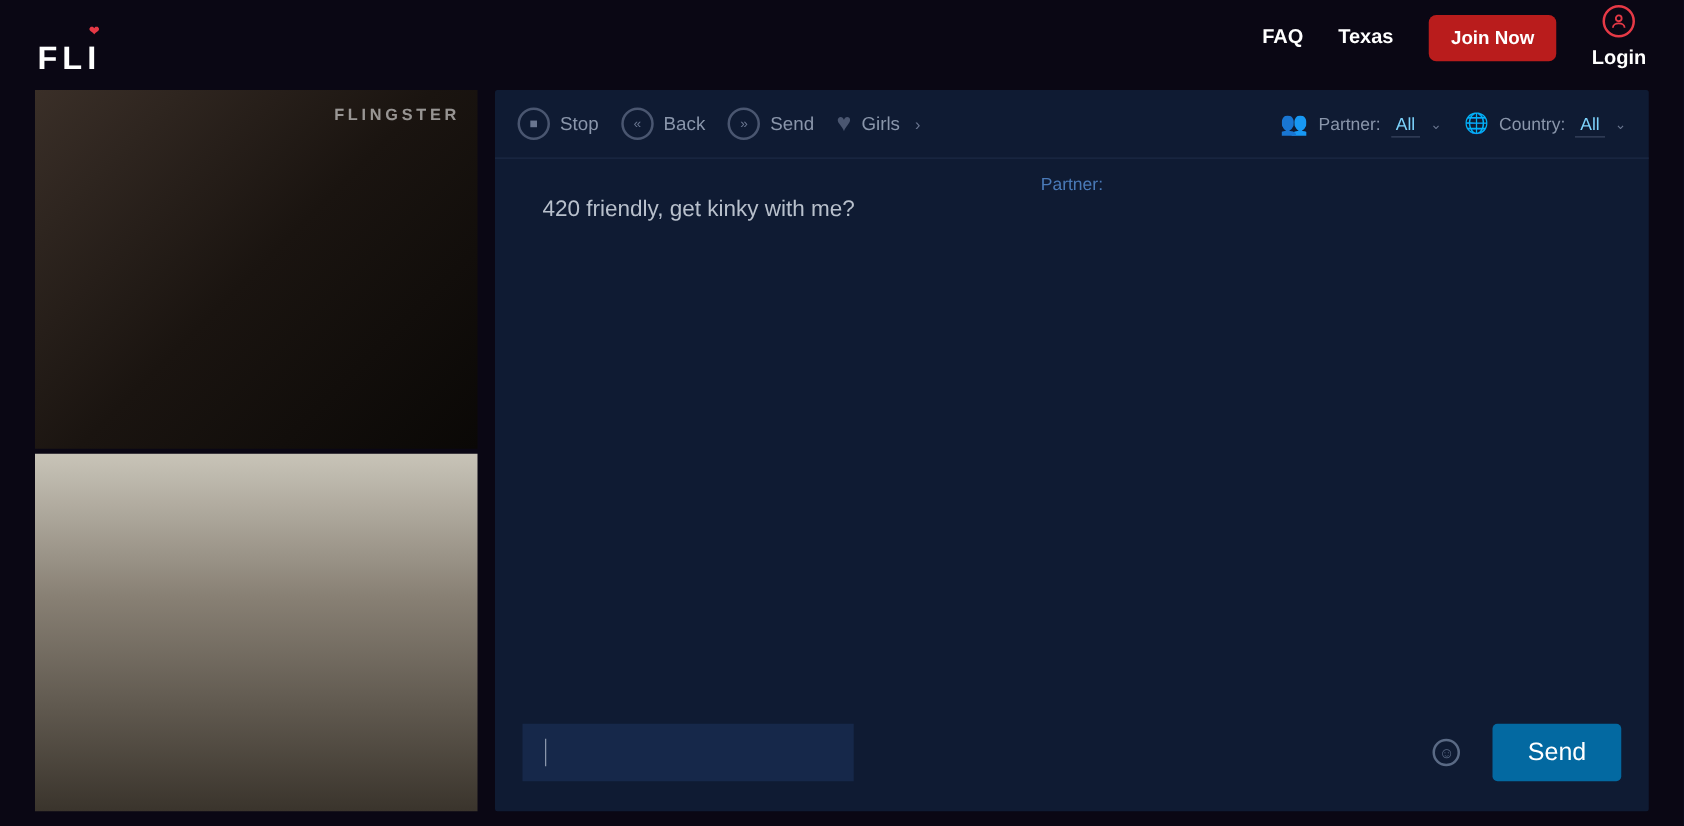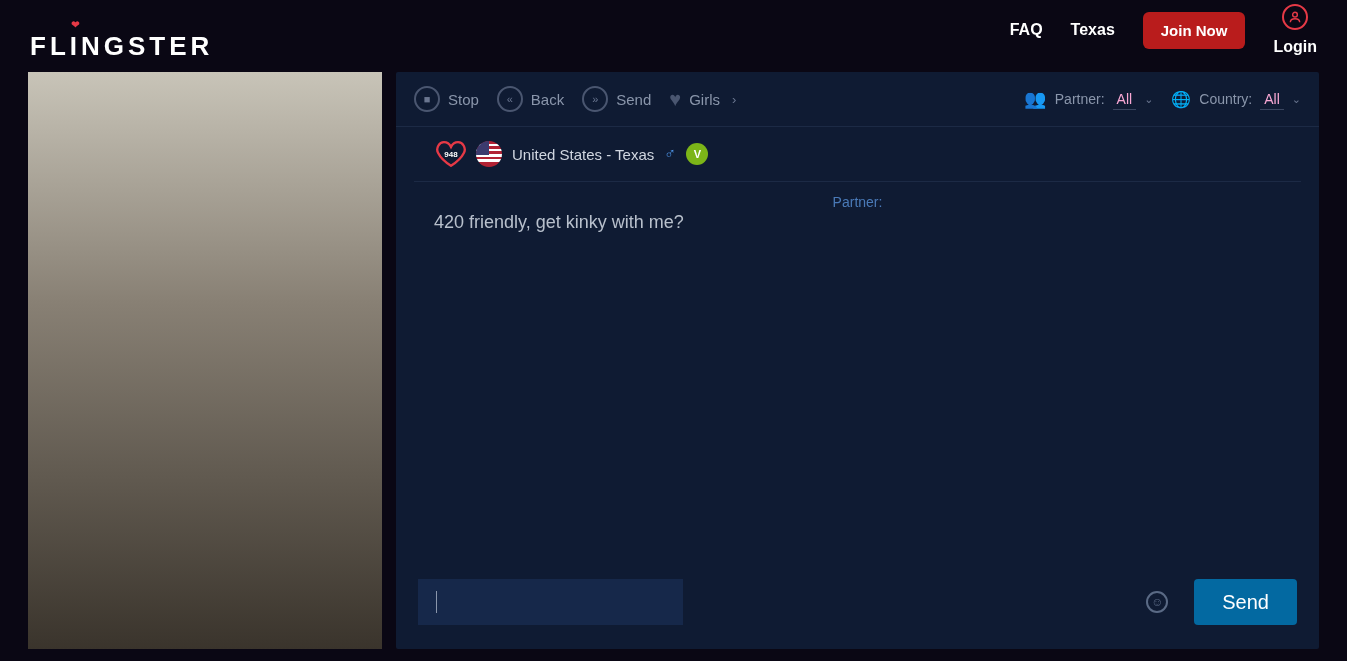--- a/index.html
+++ b/index.html
@@ -151,21 +151,21 @@
   font-size: 11px;
 }
 .tb-filter {
   display: flex;
   align-items: center;
   gap: 8px;
   color: #8a96ab;
   font-size: 14px;
 }
 .tb-filter .val {
-  color: #f9a8d4;
+  color: #7dd3fc;
   border-bottom: 1px solid #3a4660;
   padding: 2px 4px;
 }
 .tb-filter .chev {
   color: #6a7690;
   font-size: 11px;
 }
 .partner-bar {
   display: flex;
   align-items: center;
@@ -302,40 +302,42 @@
   background: #8a96ab;
 }
 </style>
 </head>
 <body>
 
 <div class="header">
   <div class="logo">
     <span>FL</span>
       <span class="logo-i">I</span>
-      <span>NGSTER</span>
   </div>
   <div class="nav">
     <span class="nav-link">FAQ</span>
     <span class="nav-link">Texas</span>
     <button class="btn-join">Join Now</button>
     <div class="login">
       <span class="login-icon">
         <svg viewBox="0 0 24 24" fill="none" stroke="#e63946" stroke-width="2.5">
             <circle cx="12" cy="8" r="4"></circle>
             <path d="M4 21c0-4 4-6 8-6s8 2 8 6"></path>
           </svg>
       </span>
       <span class="nav-link">Login</span>
     </div>
   </div>
 </div>
 
 <div class="main">
   <div class="video-col">
+    <div class="video-box top">
+      <div class="watermark">FLINGSTER</div>
+    </div>
     <div class="video-box bot"></div>
   </div>
 
   <div class="chat-col">
     <div class="chat-toolbar">
       <div class="tb-left">
         <div class="tb-btn">
           <span class="circ">■</span>
           <span>Stop</span>
         </div>
@@ -362,32 +364,20 @@
         </div>
         <div class="tb-filter">
           <span style="color:#4a5670;font-size:16px;">🌐</span>
           <span>Country:</span>
           <span class="val">All</span>
           <span class="chev">⌄</span>
         </div>
       </div>
     </div>
 
-    <div class="partner-bar">
-      <div class="like-badge">
-        <svg viewBox="0 0 24 22" fill="none" stroke="#e63946" stroke-width="2">
-            <path d="M12 21s-8-5-11-11c-2-4 1-9 5-9 3 0 5 2 6 4 1-2 3-4 6-4 4 0 7 5 5 9-3 6-11 11-11 11z"></path>
-          </svg>
-        <span class="like-count">948</span>
-      </div>
-      <div class="flag"></div>
-      <span class="location">United States - Texas</span>
-      <span class="gender-icon">♂</span>
-      <span class="verified">V</span>
-    </div>
 
     <div class="messages">
       <div class="msg-label">Partner:</div>
       <div class="msg-text">420 friendly, get kinky with me?</div>
     </div>
 
     <div class="input-row">
       <div class="input-wrap">
         <input class="msg-input" placeholder="" style="">
         <div class="caret"></div>

